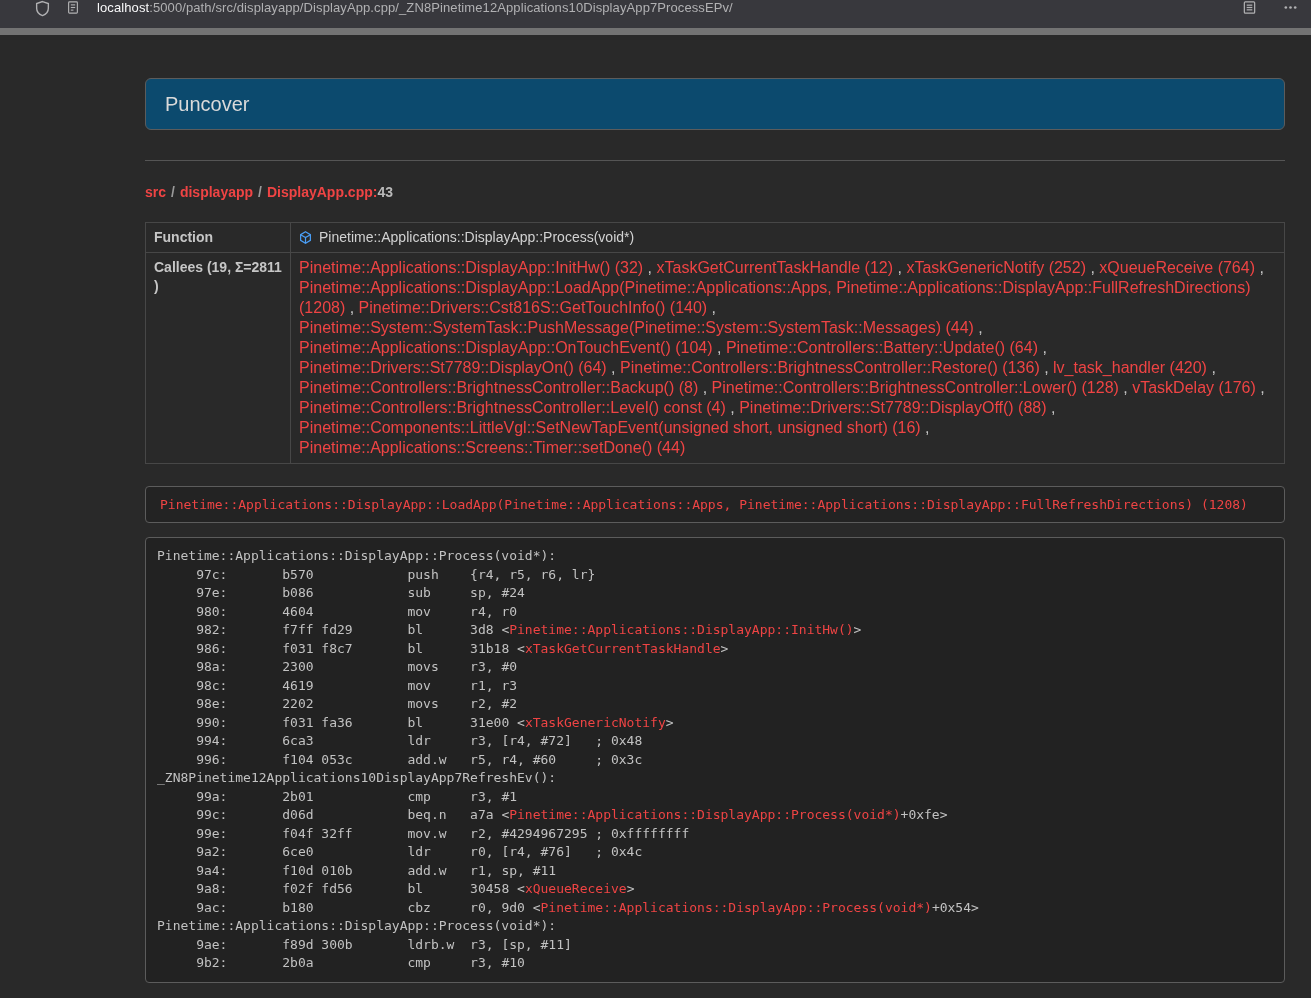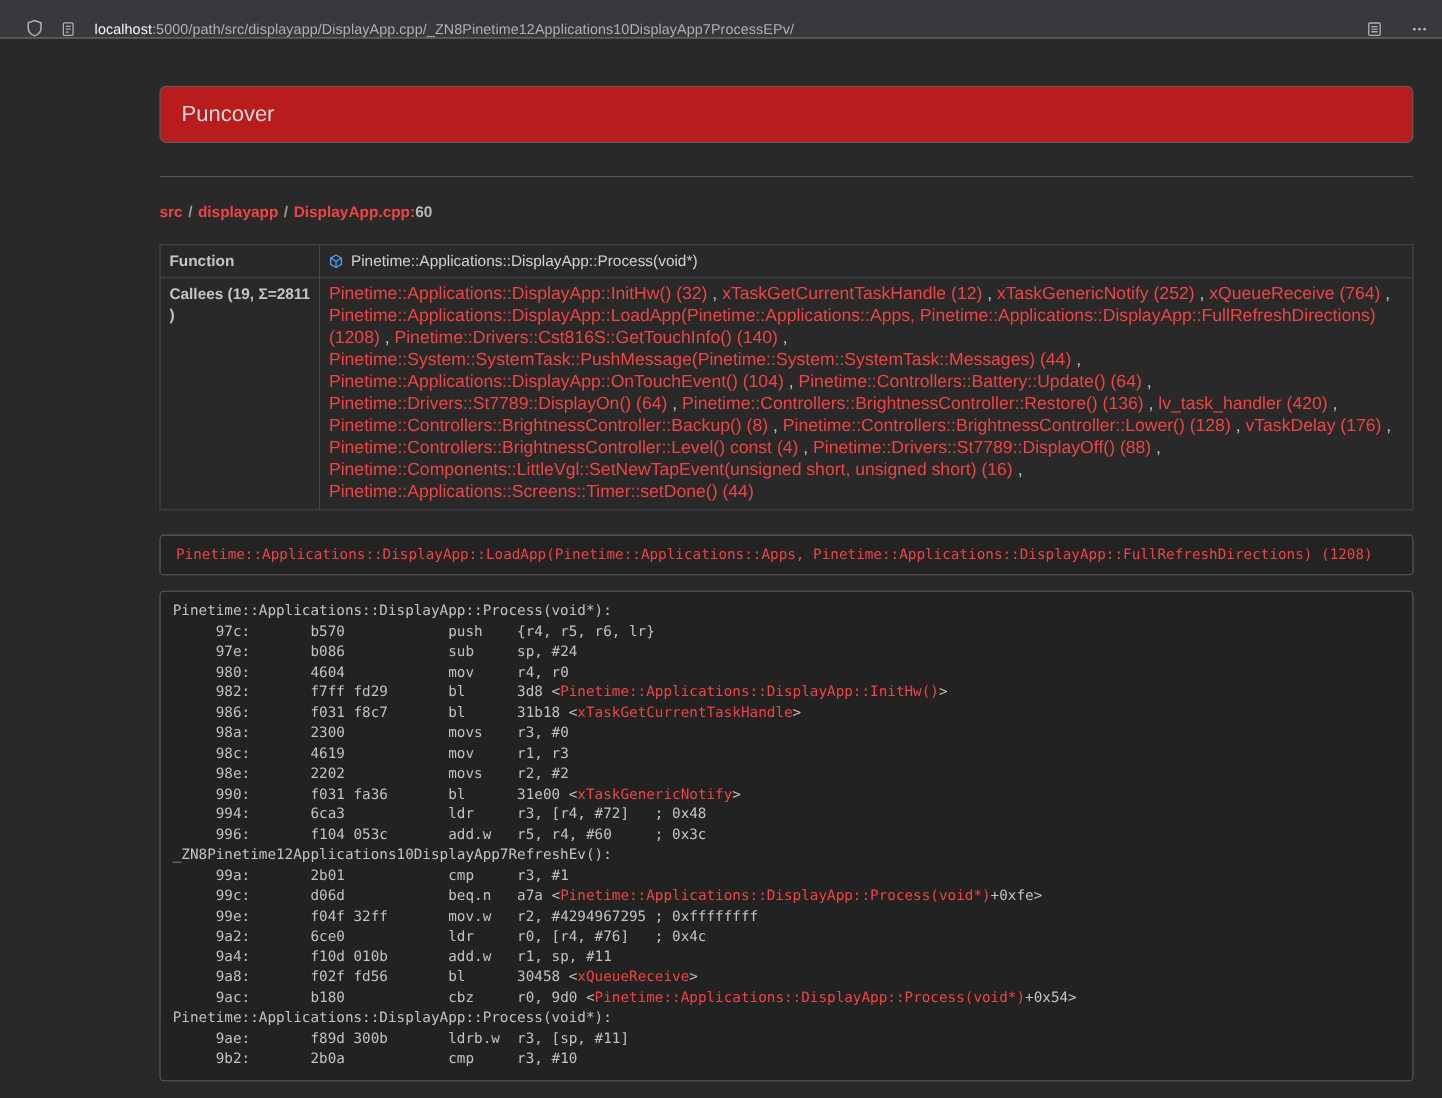--- a/index.html
+++ b/index.html
@@ -5,38 +5,38 @@
   * { box-sizing: border-box; margin: 0; padding: 0; }
   html, body {
     width: 1311px; height: 998px; overflow: hidden;
     background: #292929;
     font-family: "Liberation Sans", sans-serif;
   }
   a { color: #ef4444; text-decoration: none; cursor: pointer; }
 
   
   .chrome {
-    height: 35px; background: #38383d; border-bottom: 1px solid #737373;
-    display: flex; align-items: flex-end;
+    height: 35px; background: #38383d; border-bottom: 7px solid #737373;
+    display: flex; align-items: flex-start; padding-left: 11px;
   }
   .chrome-icon { display: inline-flex; align-items: center; justify-content: center; flex: 0 0 auto; }
   .shield-wrap { margin-left: 23px; }
   .pageicon-wrap { margin-left: 15px; }
   .url-text { font-size: 13px; color: #b1b1b3; margin-left: 17px; white-space: nowrap; letter-spacing: .1px; }
   .url-host { color: #f9f9fa; }
   .chrome-spacer { flex: 1; }
   .reader-wrap { margin-right: 26px; }
   .dots-wrap { margin-right: 13px; }
 
   
   .container { margin-left: 145px; width: 1140px; padding-top: 43px; color: #c6c6c6; }
 
   .jumbotron {
     height: 52px; padding: 13px 19px;
-    background: #b91c1c; border: 1px solid #5c5c5c; border-radius: 6px;
+    background: #0c4a6e; border: 1px solid #5c5c5c; border-radius: 6px;
   }
   .app-title { font-size: 20px; color: #dadada; line-height: 24px; }
 
   hr.rule { border: 0; border-top: 1px solid #555; margin-top: 30px; }
 
   .breadcrumb { margin-top: 21px; font-size: 14px; font-weight: bold; height: 20px; line-height: 20px; }
   .bsep { color: #9a9a9a; margin: 0 5px; font-weight: bold; }
   .line-no { color: #b9b9b9; }
 
   table.outer { margin-top: 20px; width: 100%; border-collapse: collapse; }
@@ -114,21 +114,21 @@
 
 <div class="container">
 
   <div class="jumbotron">
     <span class="app-title">Puncover</span>
   </div>
 
   <hr class="rule">
 
   <div class="breadcrumb">
-    <a>src</a><span class="bsep">/</span><a>displayapp</a><span class="bsep">/</span><a>DisplayApp.cpp:</a><span class="line-no">60</span>
+    <a>src</a><span class="bsep">/</span><a>displayapp</a><span class="bsep">/</span><a>DisplayApp.cpp:</a><span class="line-no">43</span>
   </div>
 
   <table class="outer">
     <tbody>
       <tr>
         <td class="label-col">Function</td>
         <td class="func-cell">
           <div class="func-name-row">
             <span class="chrome-icon">
               <svg width="13" height="13" viewBox="0 0 16 16" fill="none" stroke="#4a9ef5" stroke-width="1.5">

